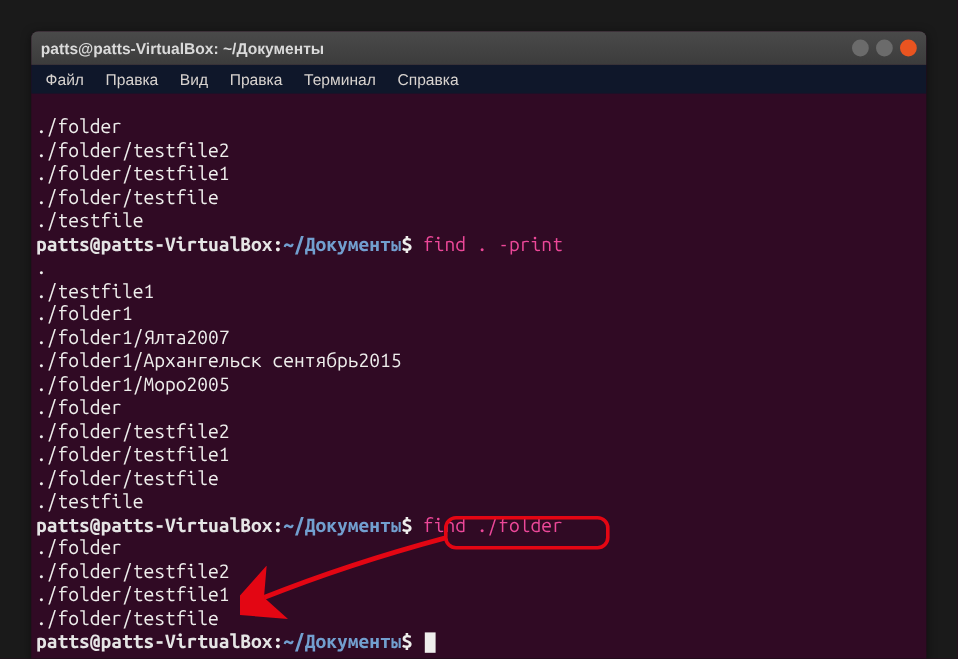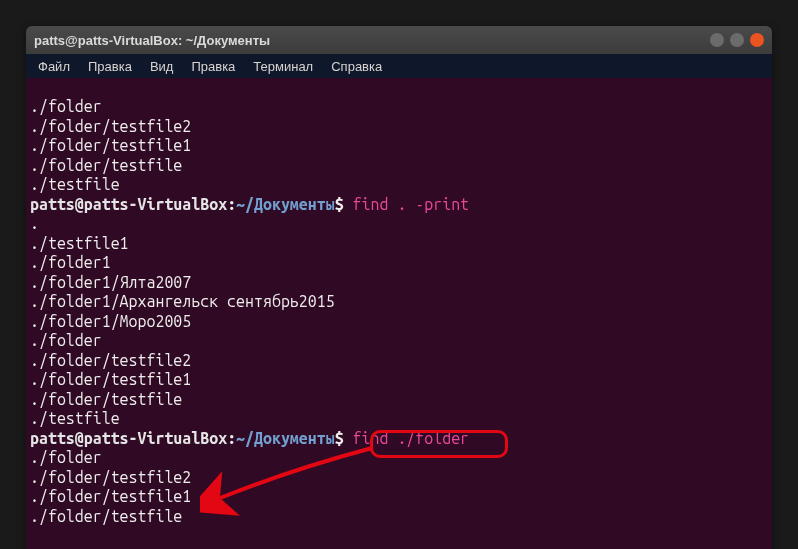--- a/index.html
+++ b/index.html
@@ -63,20 +63,21 @@
     <div class="line">./folder</div>
     <div class="line">./folder/testfile2</div>
     <div class="line">./folder/testfile1</div>
     <div class="line">./folder/testfile</div>
     <div class="line">./testfile</div>
     <div class="line"><span class="prompt-user">patts@patts-VirtualBox</span><span class="prompt-colon">:</span><span class="prompt-path">~/Документы</span><span class="prompt-dollar">$</span><span class="cmd"> find ./folder</span></div>
     <div class="line">./folder</div>
     <div class="line">./folder/testfile2</div>
     <div class="line">./folder/testfile1</div>
     <div class="line">./folder/testfile</div>
+    <div class="line"><span class="prompt-user">patts@patts-VirtualBox</span><span class="prompt-colon">:</span><span class="prompt-path">~/Документы</span><span class="prompt-dollar">$</span><span class="cmd"> </span><span class="cursor"></span></div>
   </div>
 </div>
 
 <div class="highlight" style="left:370px;top:430px;width:138px;height:28px"></div>
 
 <svg class="arrow-svg" style="left:200px;top:440px;width:180px;height:80px" viewBox="0 0 180 80">
   <defs>
     <marker id="ah" markerWidth="12" markerHeight="12" refX="3" refY="6" orient="auto">
       <path d="M0,0 L12,6 L0,12 L3,6 Z" fill="#e30613"></path>
     </marker>

